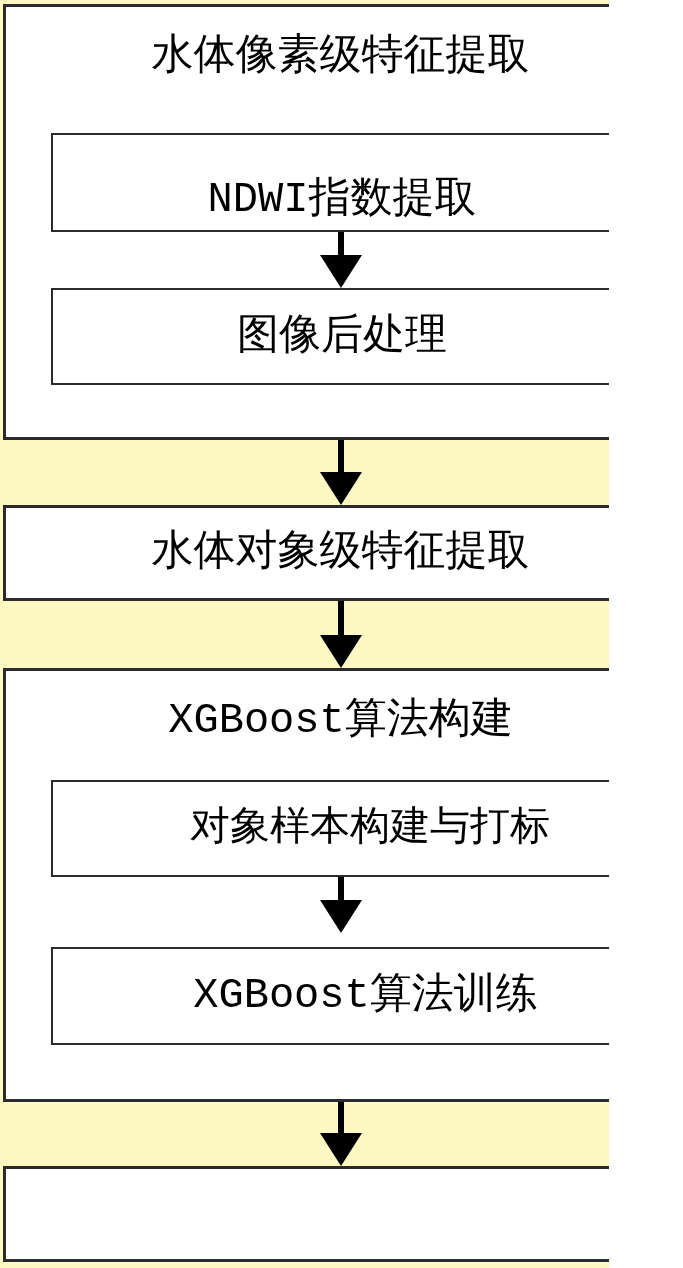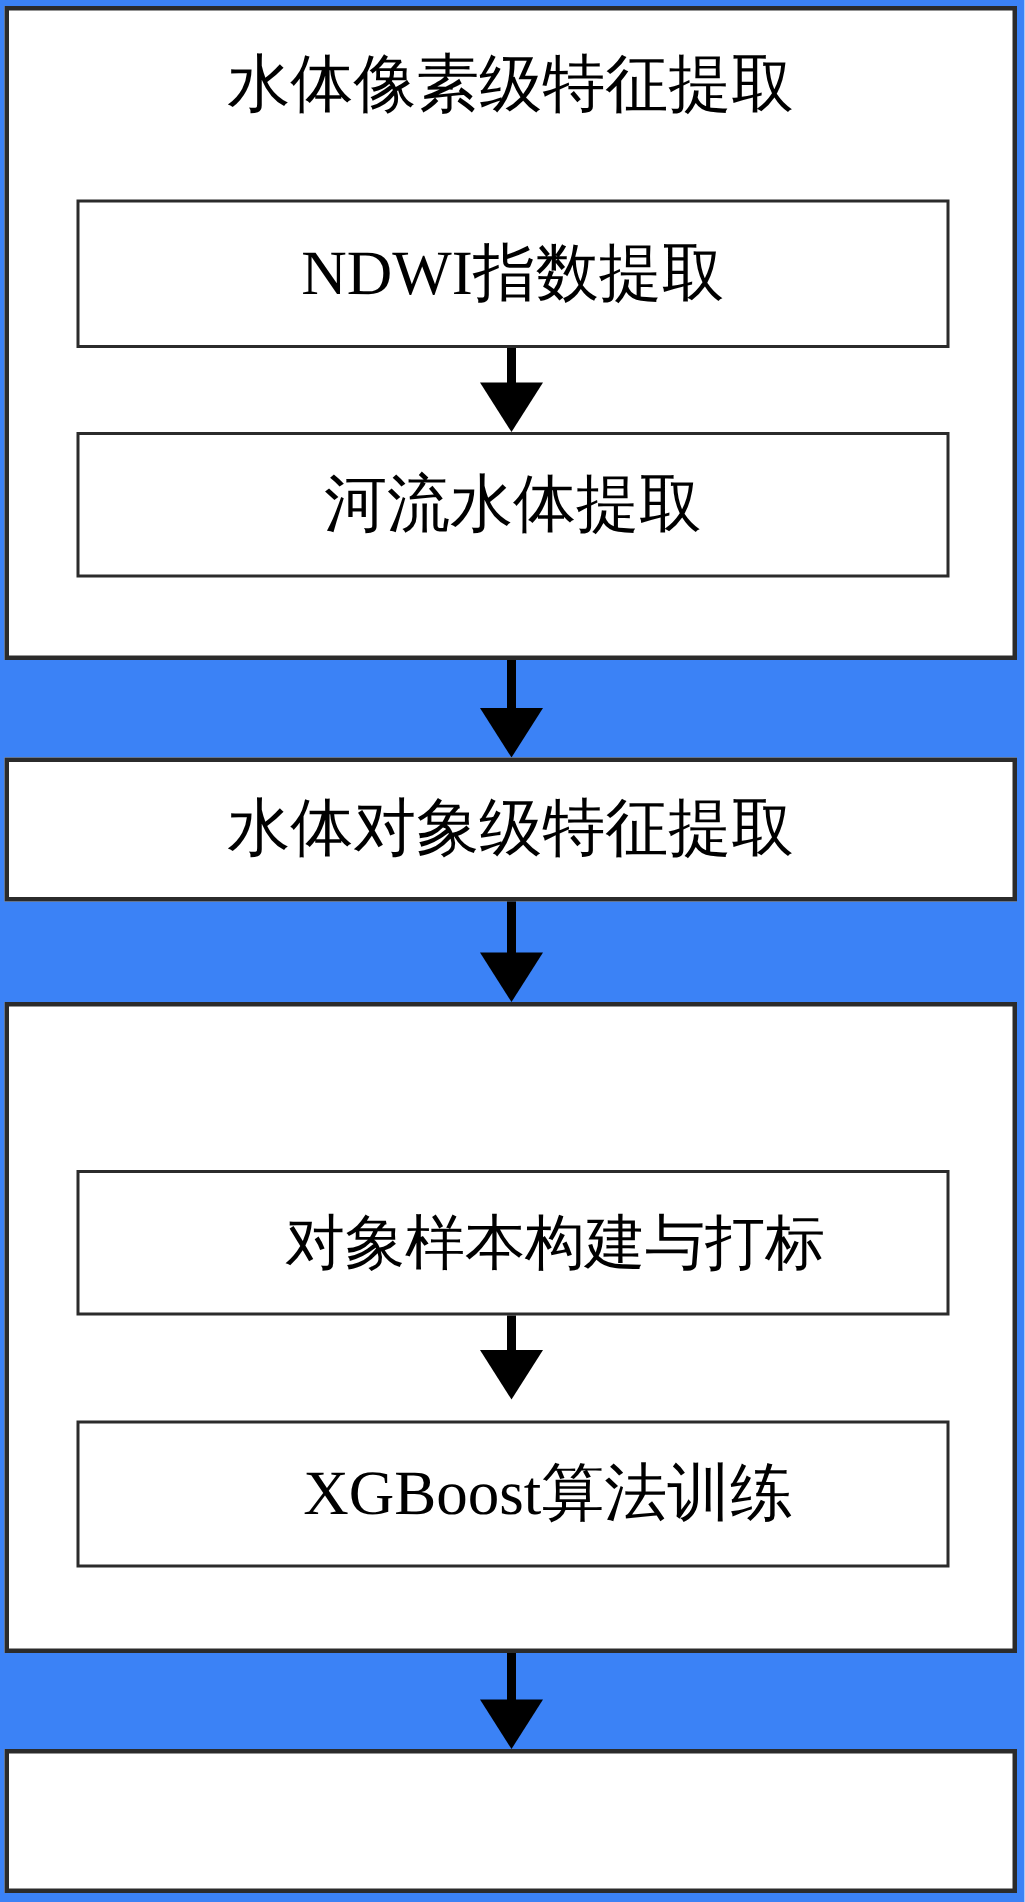--- a/index.html
+++ b/index.html
@@ -2,24 +2,24 @@
 <html><head>
 <meta charset="utf-8">
 <style>
   html, body {
     margin: 0;
     padding: 0;
     background: #ffffff;
   }
   #canvas {
     position: relative;
-    width: 683px;
+    width: 609px;
     height: 1268px;
-    background: #3b82f6;
-    font-family: Liberation Serif, serif;
+    background: #fef9c3;
+    font-family: Liberation Mono, monospace;
     overflow: hidden;
   }
 
   
   .box {
     position: absolute;
     box-sizing: border-box;
     background: #ffffff;
     border: 2px solid #2b2b2b;
   }
@@ -75,44 +75,45 @@
 </head>
 <body>
 
 <div id="canvas">
 
   <div class="box outer" style="left:3px; top:4px; width:675px; height:436px;"></div>
 
   <div class="label title" style="left:3px; top:22px; width:675px; height:70px;">水体像素级特征提取</div>
 
   <div class="box inner" style="left:51px; top:133px; width:582px; height:99px;"></div>
-  <div class="label node" style="left:51px; top:133px; width:582px; height:99px;border-radius:11px;">NDWI指数提取</div>
+  <div class="label node" style="left:51px; top:150px; width:582px; height:99px;border-radius:11px;">NDWI指数提取</div>
 
   <div class="arrow" style="left:320px; top:232px; width:42px; height:56px;">
     <div class="shaft" style="height:26px;"></div>
     <div class="head"></div>
   </div>
 
   <div class="box inner" style="left:51px; top:288px; width:582px; height:97px;"></div>
-  <div class="label node" style="left:51px; top:288px; width:582px; height:97px;">河流水体提取</div>
+  <div class="label node" style="left:51px; top:288px; width:582px; height:97px;">图像后处理</div>
 
   <div class="arrow" style="left:320px; top:440px; width:42px; height:65px;">
     <div class="shaft" style="height:35px;"></div>
     <div class="head"></div>
   </div>
 
   <div class="box outer" style="left:3px; top:505px; width:675px; height:96px;"></div>
   <div class="label title" style="left:3px; top:505px; width:675px; height:96px;">水体对象级特征提取</div>
 
   <div class="arrow" style="left:320px; top:601px; width:42px; height:67px;">
     <div class="shaft" style="height:37px;"></div>
     <div class="head"></div>
   </div>
 
   <div class="box outer" style="left:3px; top:668px; width:675px; height:434px;"></div>
+  <div class="label title" style="left:3px; top:686px; width:675px; height:70px;">XGBoost算法构建</div>
 
   <div class="box inner" style="left:51px; top:780px; width:582px; height:97px;"></div>
   <div class="label node-sm" style="left:51px; top:780px; width:582px; height:97px;">对象样本构建与打标</div>
 
   <div class="arrow" style="left:320px; top:877px; width:42px; height:56px;">
     <div class="shaft" style="height:26px;"></div>
     <div class="head"></div>
   </div>
 
   <div class="box inner" style="left:51px; top:947px; width:582px; height:98px;"></div>

